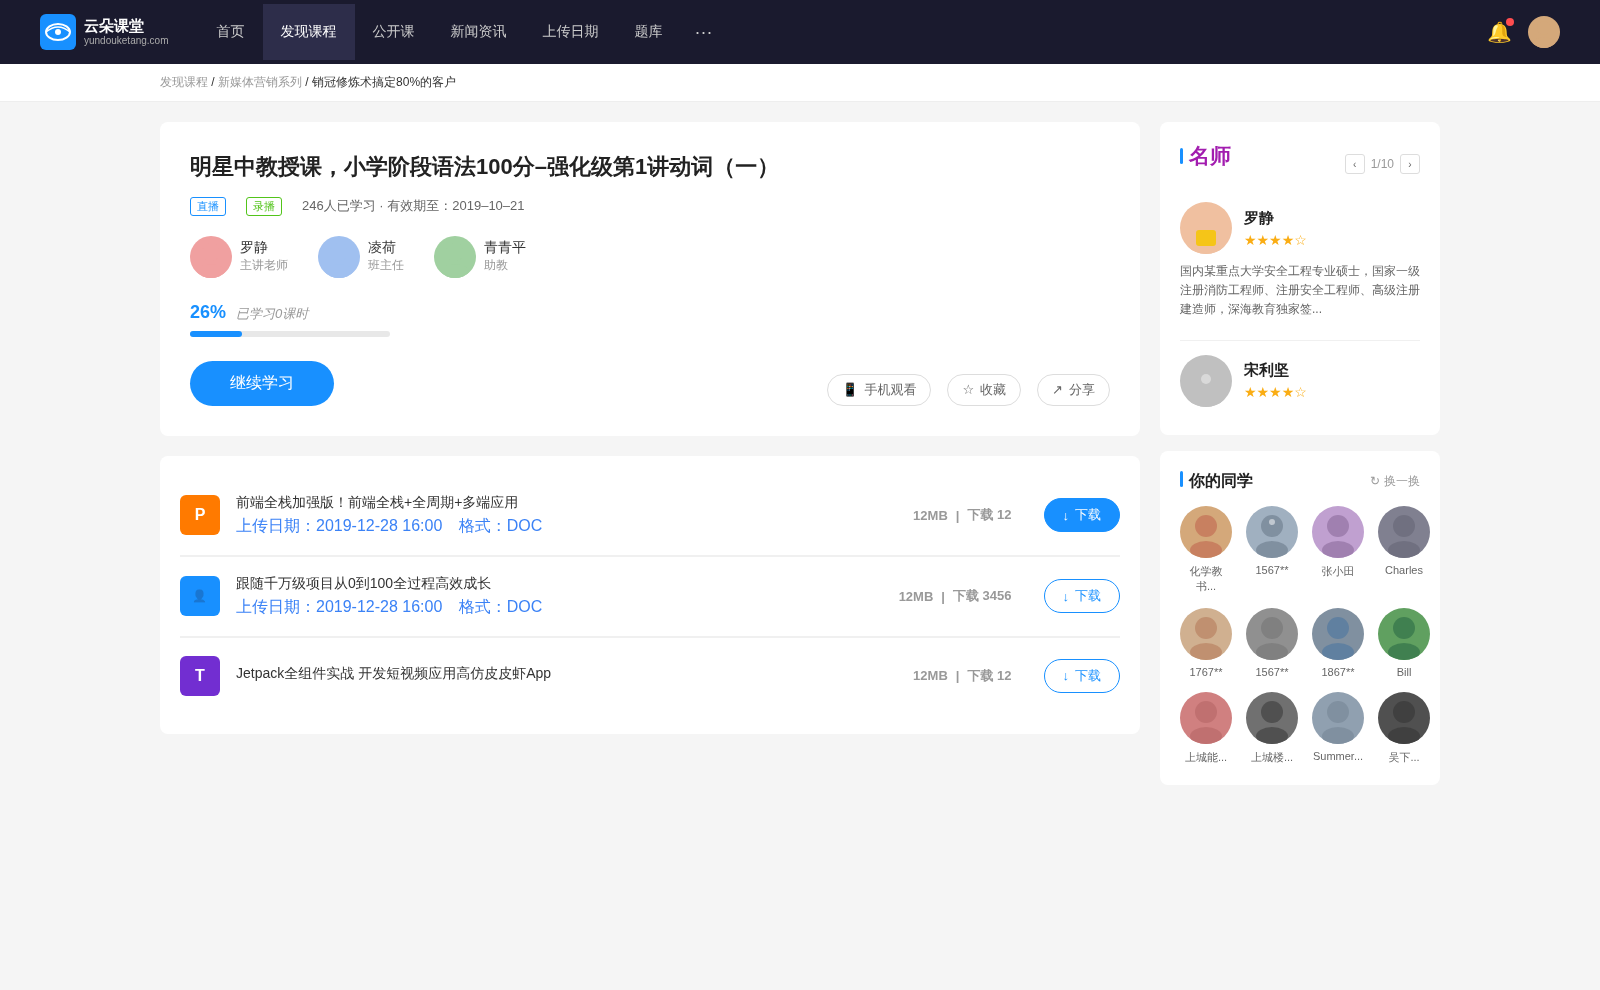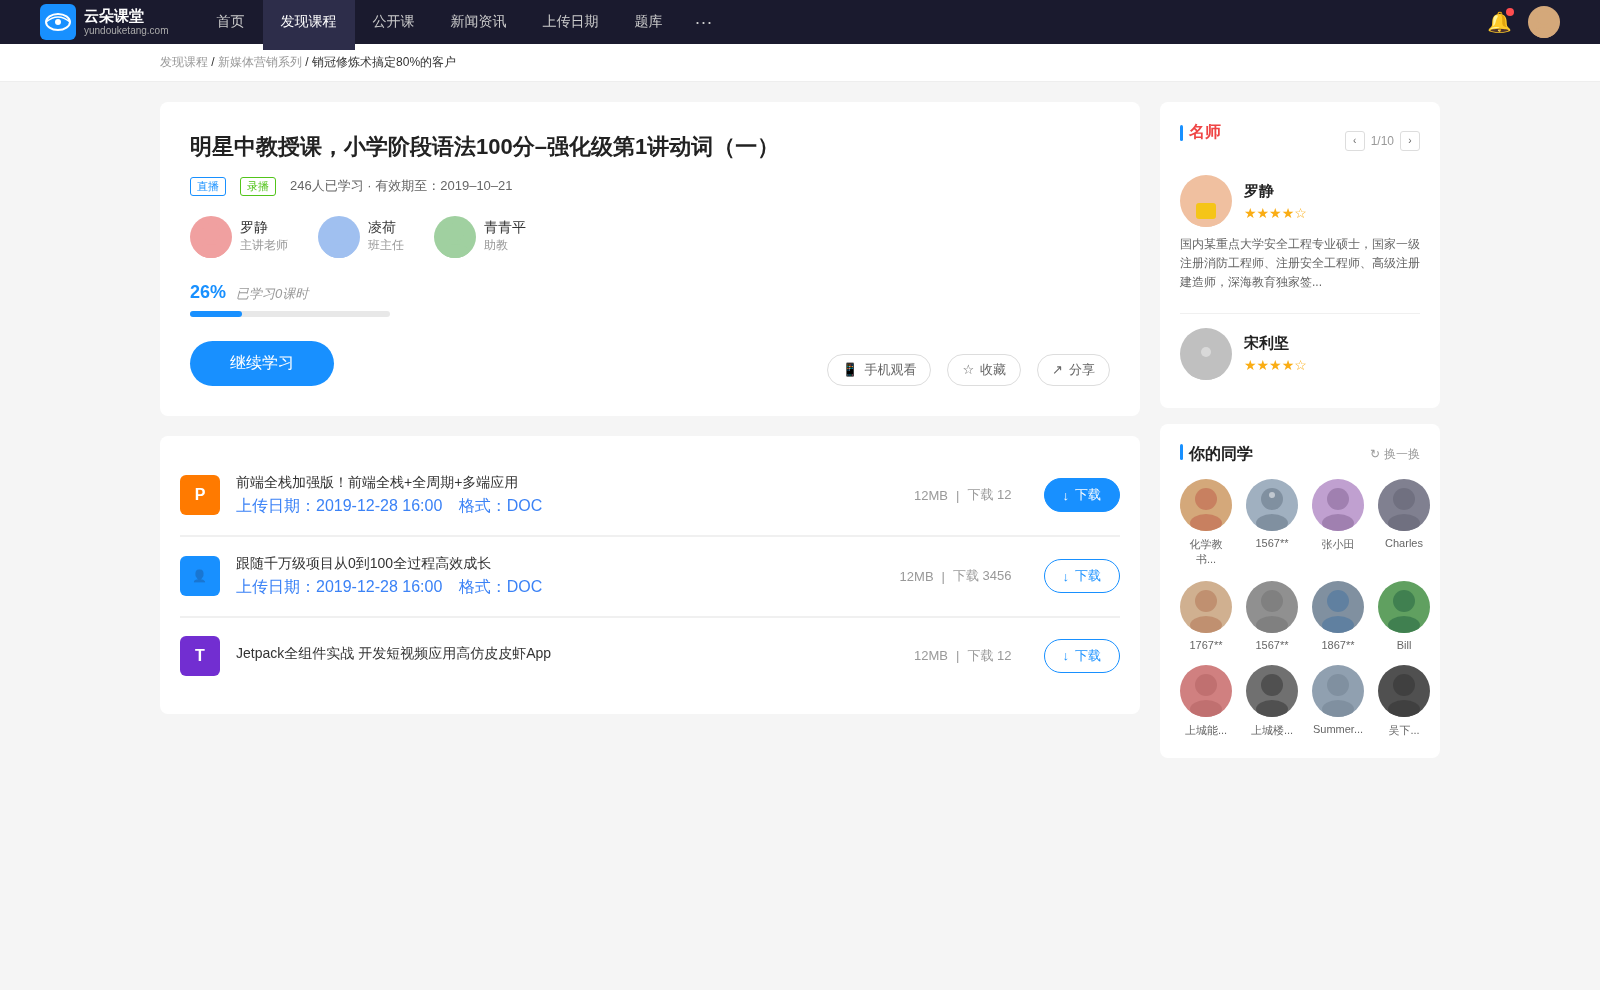--- a/index.html
+++ b/index.html
@@ -1,19 +1,19 @@
 <!DOCTYPE html>
 <html><head>
   <meta charset="utf-8">
   <style>
     * { box-sizing: border-box; margin: 0; padding: 0; }
     body { font-family: -apple-system, BlinkMacSystemFont, "PingFang SC", "Microsoft YaHei", sans-serif; background: #f5f5f5; font-size: 14px; color: #333; }
 
     
-    .header { background: #1a1a2e; height: 44px; display: flex; align-items: center; padding: 4px 40px; gap: 0; }
+    .header { background: #1a1a2e; height: 64px; display: flex; align-items: center; padding: 4px 40px; gap: 0; }
     .logo { display: flex; align-items: center; gap: 8px; margin-right: 30px; }
     .logo-icon { width: 36px; height: 36px; background: #1890ff; border-radius: 6px; display: flex; align-items: center; justify-content: center; color: white; font-size: 10px; font-weight: bold; }
     .logo-text { color: white; font-size: 13px; line-height: 1.2; }
     .nav { display: flex; gap: 0; flex: 1; }
     .nav-item { color: #ccc; padding: 0 18px; height: 56px; display: flex; align-items: center; font-size: 14px; cursor: pointer; position: relative; }
     .nav-item.active { color: white; background: #2d2d4a; }
     .nav-dots { color: #ccc; padding: 0 14px; height: 56px; display: flex; align-items: center; font-size: 18px; cursor: pointer; }
     .header-right { display: flex; align-items: center; gap: 16px; margin-left: auto; }
     .bell-icon { color: #ccc; font-size: 20px; position: relative; cursor: pointer; }
     .bell-dot { width: 8px; height: 8px; background: #ff4d4f; border-radius: 50%; position: absolute; top: -2px; right: -2px; }
@@ -25,21 +25,21 @@
     .breadcrumb span { color: #333; }
 
     
     .main { display: flex; gap: 20px; padding: 20px 160px; align-items: flex-start; }
     .content { flex: 1; min-width: 0; }
     .sidebar { width: 280px; flex-shrink: 0; }
 
     
     .course-card { background: white; border-radius: 8px; padding: 30px; margin-bottom: 20px; }
     .course-title { font-size: 22px; font-weight: bold; color: #222; margin-bottom: 14px; line-height: 1.4; }
-    .course-meta { display: flex; align-items: center; gap: 14px; margin-bottom: 20px; font-size: 13px; color: #666; }
+    .course-meta { display: flex; align-items: center; gap: 20px; margin-bottom: 20px; font-size: 13px; color: #666; }
     .tag { border: 1px solid; border-radius: 3px; padding: 1px 6px; font-size: 11px; }
     .tag-live { color: #1890ff; border-color: #1890ff; }
     .tag-record { color: #52c41a; border-color: #52c41a; }
     .teachers { display: flex; gap: 30px; margin-bottom: 24px; }
     .teacher-item { display: flex; align-items: center; gap: 8px; }
     .teacher-avatar { width: 42px; height: 42px; border-radius: 50%; background: #f0a0a0; overflow: hidden; }
     .teacher-avatar.t2 { background: #a0c0f0; }
     .teacher-avatar.t3 { background: #a0d0a0; }
     .teacher-info { display: flex; flex-direction: column; }
     .teacher-name { font-size: 14px; color: #333; font-weight: 500; }
@@ -66,27 +66,27 @@
     
     .resource-item { display: flex; align-items: center; gap: 16px; padding: 18px 0; border-bottom: 1px solid #f0f0f0; }
     .resource-item:last-child { border-bottom: none; }
     .resource-icon { width: 40px; height: 40px; border-radius: 6px; display: flex; align-items: center; justify-content: center; color: white; font-size: 16px; font-weight: bold; flex-shrink: 0; }
     .resource-icon.orange { background: #ff7a00; }
     .resource-icon.blue { background: #1890ff; }
     .resource-icon.purple { background: #722ed1; }
     .resource-info { flex: 1; min-width: 0; }
     .resource-name { font-size: 14px; color: #333; margin-bottom: 4px; font-weight: 500; }
     .resource-meta { font-size: 16px; color: #3b82f6; }
-    .resource-stats { display: flex; align-items: center; gap: 8px; color: #999; font-size: 13px; margin-right: 16px; white-space: nowrap; }
+    .resource-stats { display: flex; align-items: center; gap: 8px; color: #999; font-size: 13px; margin-right: 16px; white-space: nowrap; font-weight: bold; }
     .btn-download { border: 1px solid #1890ff; color: #1890ff; background: white; border-radius: 20px; padding: 7px 18px; font-size: 13px; cursor: pointer; display: flex; align-items: center; gap: 6px; white-space: nowrap; }
     .btn-download-filled { background: #1890ff; color: white; border: 1px solid #1890ff; border-radius: 20px; padding: 7px 18px; font-size: 13px; cursor: pointer; display: flex; align-items: center; gap: 6px; white-space: nowrap; }
 
     
     .sidebar-panel { background: white; border-radius: 8px; padding: 20px; margin-bottom: 16px; }
-    .panel-title { display: flex; align-items: center; gap: 6px; font-size: 16px; font-weight: bold; color: #ef4444; margin-bottom: 16px; }
+    .panel-title { display: flex; align-items: center; gap: 6px; font-size: 21px; font-weight: bold; color: #a21caf; margin-bottom: 16px; }
     .panel-title::before { content: ''; width: 3px; height: 16px; background: #1890ff; border-radius: 2px; }
     .panel-nav { display: flex; align-items: center; gap: 6px; margin-left: auto; color: #999; font-size: 12px; }
     .panel-nav button { background: none; border: 1px solid #ddd; border-radius: 3px; width: 20px; height: 20px; cursor: pointer; font-size: 10px; color: #666; display: flex; align-items: center; justify-content: center; }
     .panel-header { display: flex; align-items: center; margin-bottom: 16px; }
     .teacher-card { margin-bottom: 20px; }
     .teacher-card:last-child { margin-bottom: 0; }
     .teacher-card-header { display: flex; align-items: center; gap: 12px; margin-bottom: 8px; }
     .teacher-card-avatar { width: 52px; height: 52px; border-radius: 50%; overflow: hidden; background: #f0c0a0; flex-shrink: 0; }
     .teacher-card-avatar.t2 { background: #c0c0c0; }
     .teacher-card-info { }

